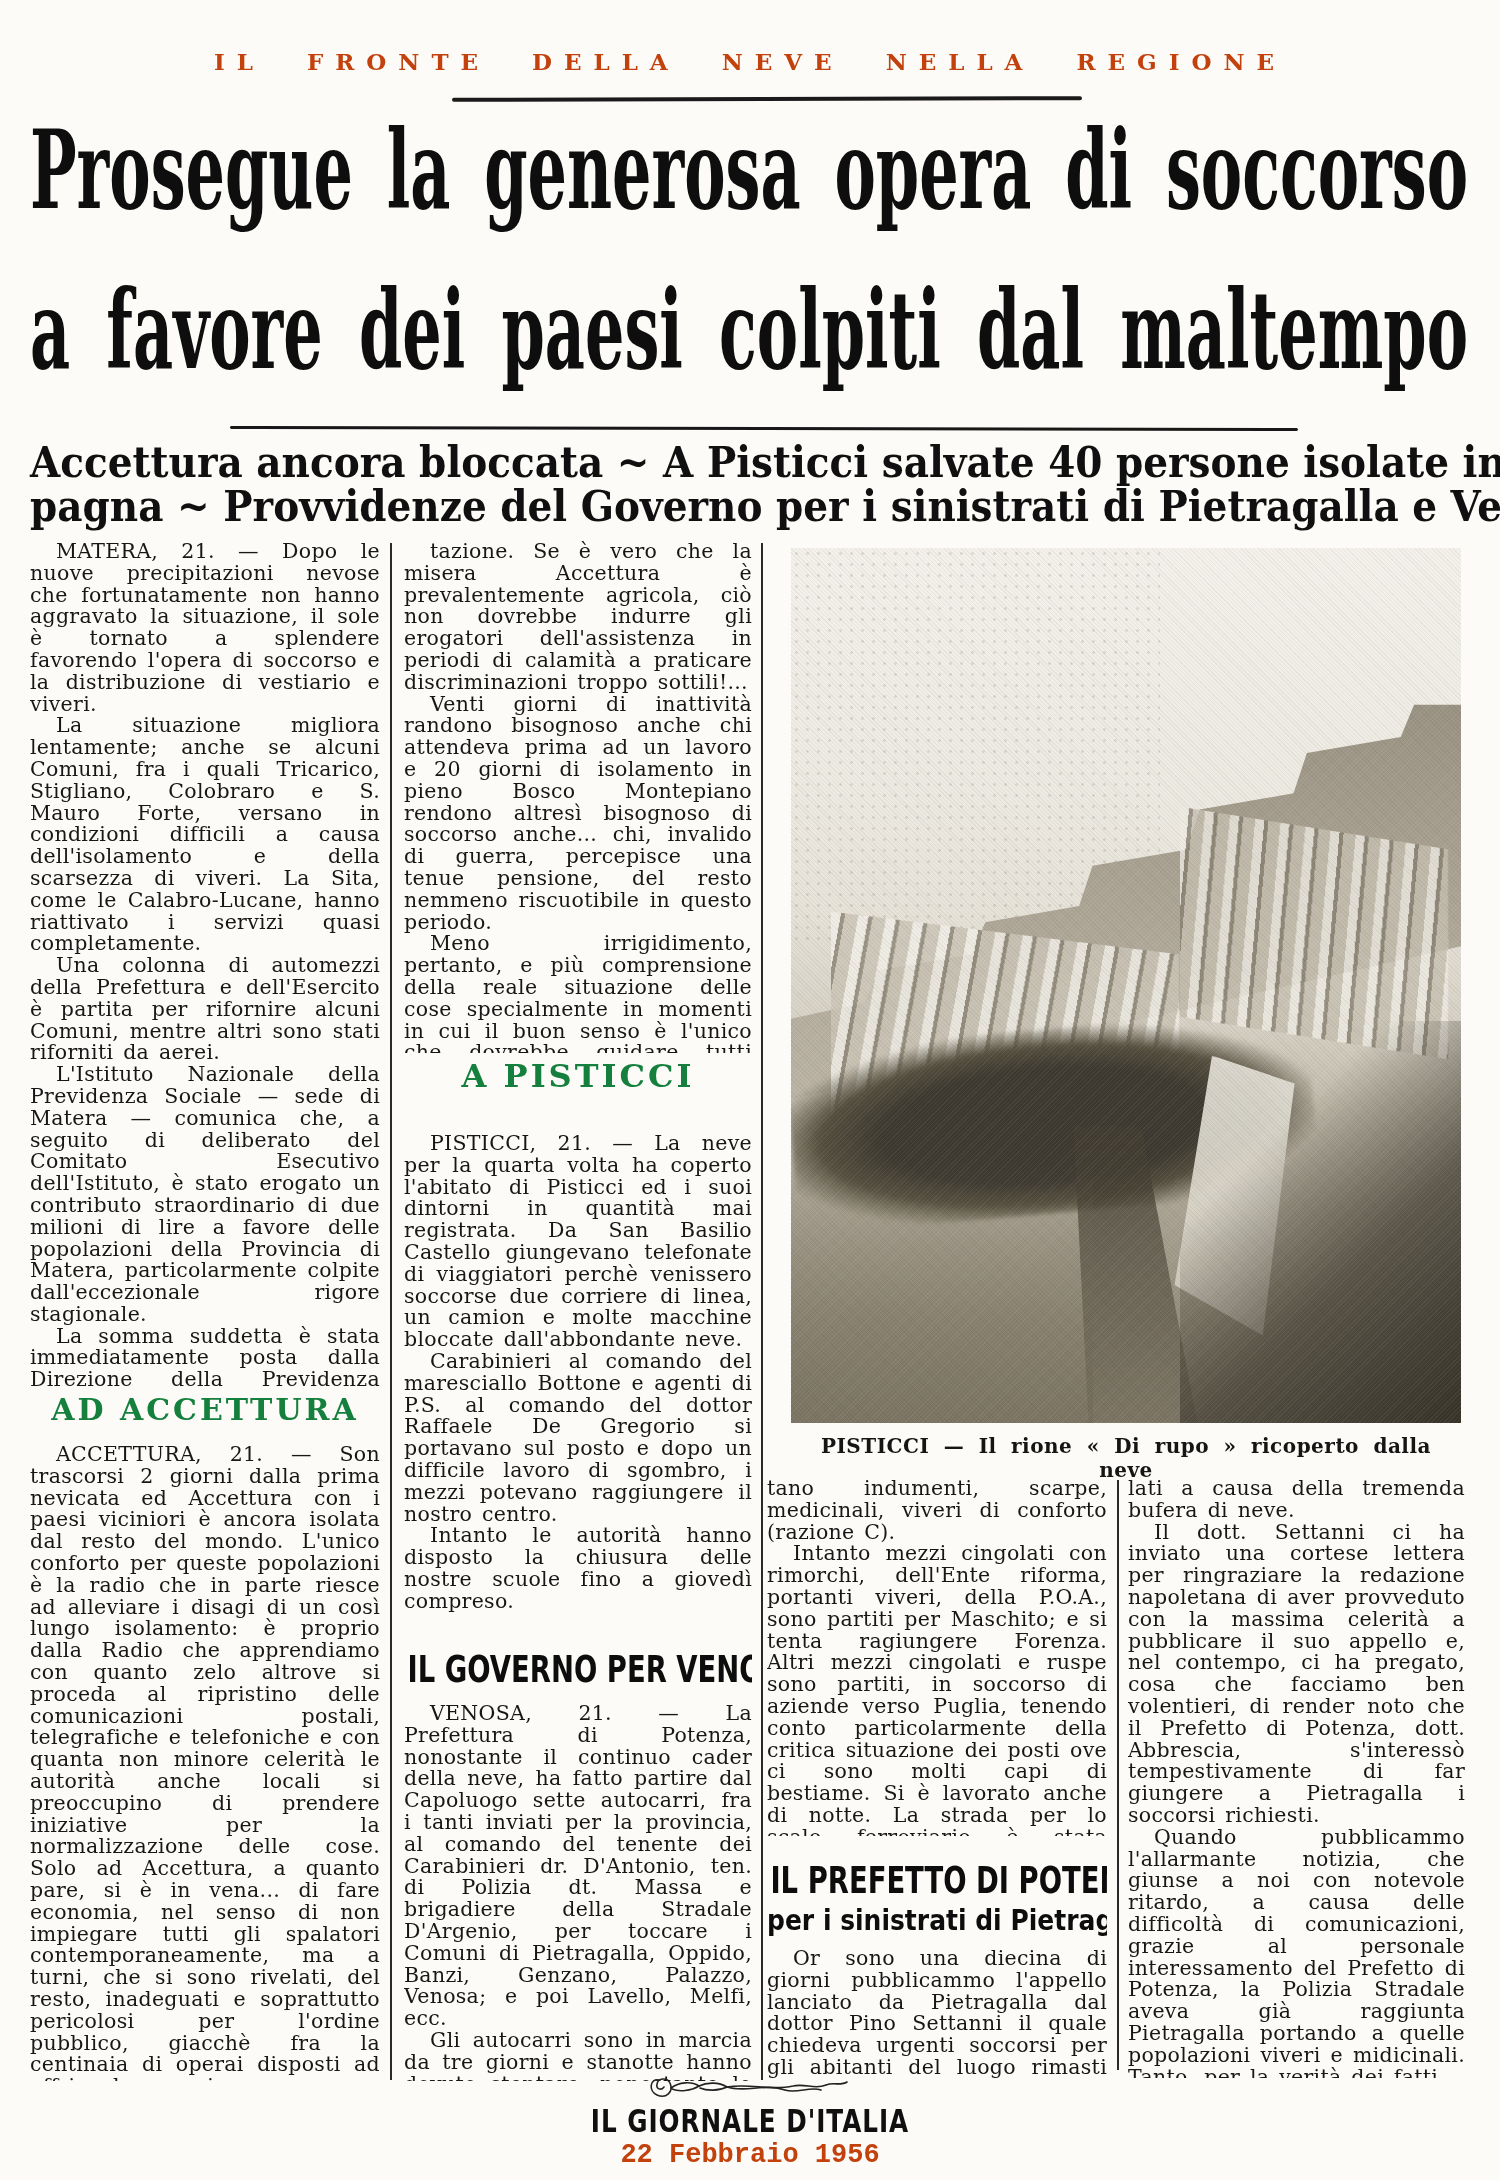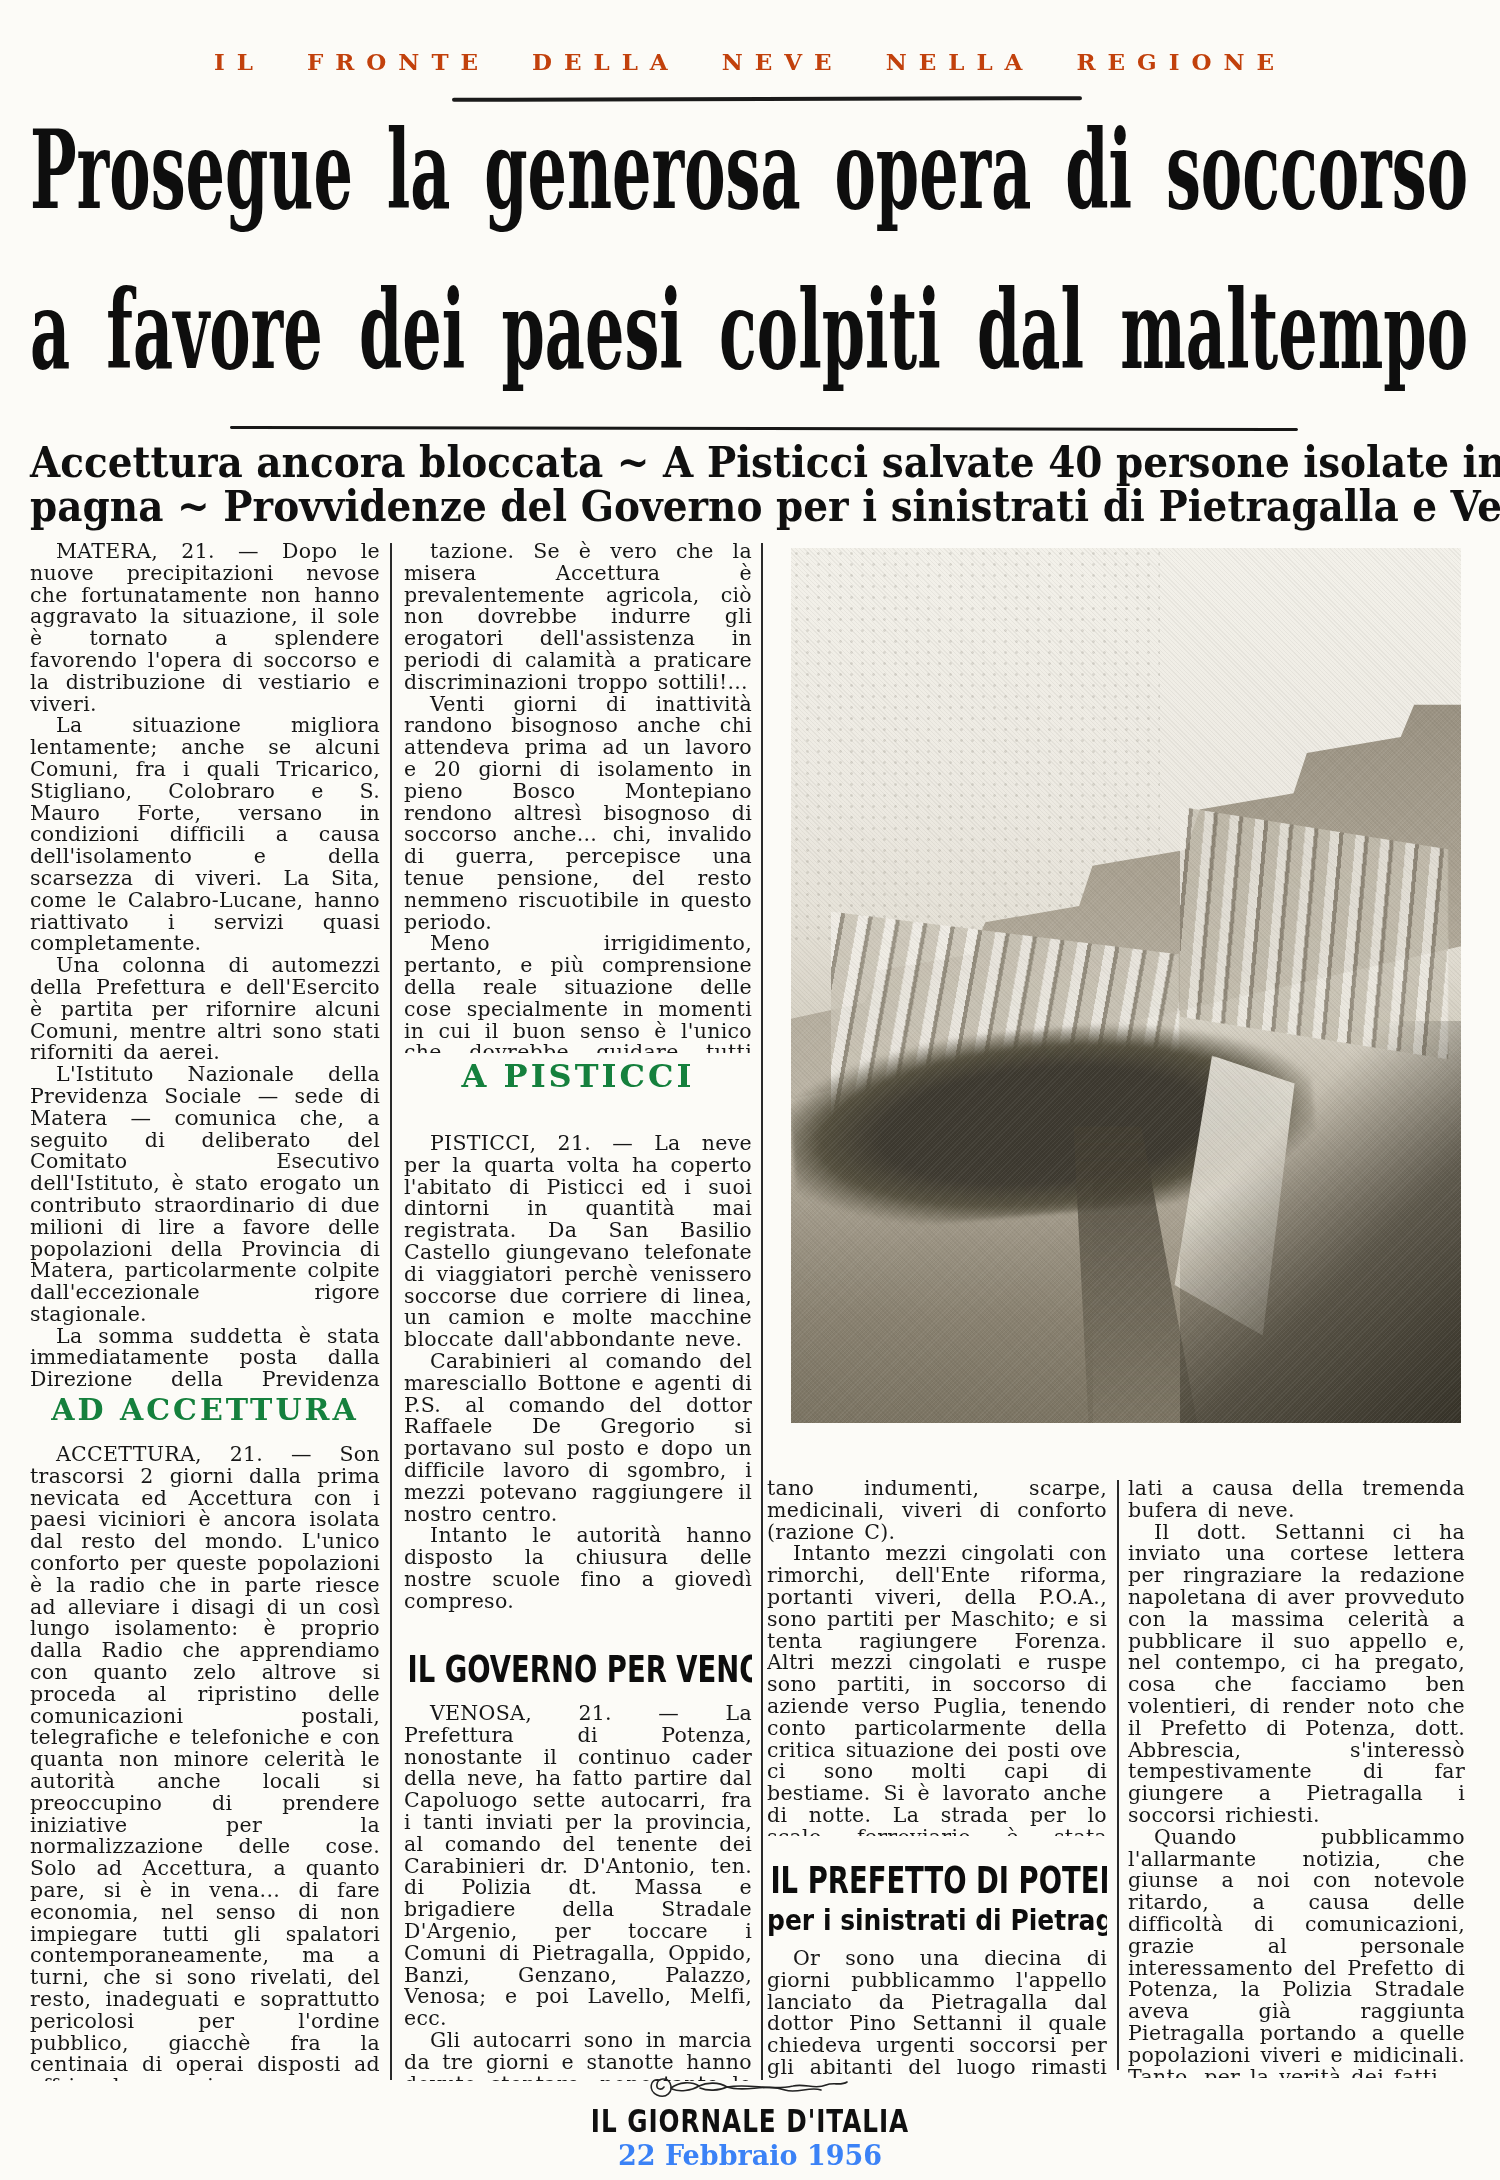--- a/index.html
+++ b/index.html
@@ -118,21 +118,21 @@
   
   .ornament{position:absolute;left:645px;top:2070px;width:205px;height:36px;}
   .footer-masthead{
     position:absolute;left:0;top:2102px;width:100%;text-align:center;
     font-family:"DejaVu Sans", sans-serif;font-weight:bold;font-size:26px;
     letter-spacing:1px;color:#101010;
     transform:scale(0.95,1.25);transform-origin:50% 0;
   }
   .footer-date{
     position:absolute;left:0;top:2140px;width:100%;text-align:center;
-    font-weight:bold;font-size:27px;color:#3b82f6;
+    font-weight:bold;font-size:27px;color:#c2410c;font-family:Liberation Mono, monospace;
   }
 </style>
 </head>
 <body>
 
 <div id="page">
 
   <div class="kicker">IL FRONTE DELLA NEVE NELLA REGIONE</div>
   <div class="kicker-rule"></div>
   <div class="headline-line headline-1">Prosegue la generosa opera di soccorso</div>
@@ -184,20 +184,21 @@
     <div class="ph ph-skyline"></div>
     <div class="ph ph-rows-left"></div>
     <div class="ph ph-rows-right"></div>
     <div class="ph ph-ravine"></div>
     <div class="ph ph-gorge"></div>
     <div class="ph ph-snowpatch"></div>
     <div class="ph ph-dark-br"></div>
     <div class="ph ph-dark-bl"></div>
     <div class="ph ph-grain"></div>
   </div>
+  <div class="caption">PISTICCI — Il rione « Di rupo » ricoperto dalla neve</div>
 
   <div class="col" style="left:767px;top:1478px;width:340px;height:600px;">
     <div class="colblock body-text" style="top:0;height:358px;">
       <p style="text-indent:0;">tano indumenti, scarpe, medicinali, viveri di conforto (razione C).</p>
       <p>Intanto mezzi cingolati con rimorchi, dell'Ente riforma, portanti viveri, della P.O.A., sono partiti per Maschito; e si tenta ragiungere Forenza. Altri mezzi cingolati e ruspe sono partiti, in soccorso di aziende verso Puglia, tenendo conto particolarmente della critica situazione dei posti ove ci sono molti capi di bestiame. Si è lavorato anche di notte. La strada per lo scalo ferroviario è stata riattivata.</p>
     </div>
     <div class="sec-head-sans" style="top:380px;font-size:28px;transform:scale(0.98,1.35);transform-origin:50% 0;">IL PREFETTO DI POTENZA</div>
     <div class="sec-head-sans" style="top:426px;font-size:25px;transform:scale(1,1.15);transform-origin:50% 0;">per i sinistrati di Pietragalla</div>
     <div class="colblock body-text" style="top:470px;height:130px;">
       <p>Or sono una diecina di giorni pubblicammo l'appello lanciato da Pietragalla dal dottor Pino Settanni il quale chiedeva urgenti soccorsi per gli abitanti del luogo rimasti iso-</p>

